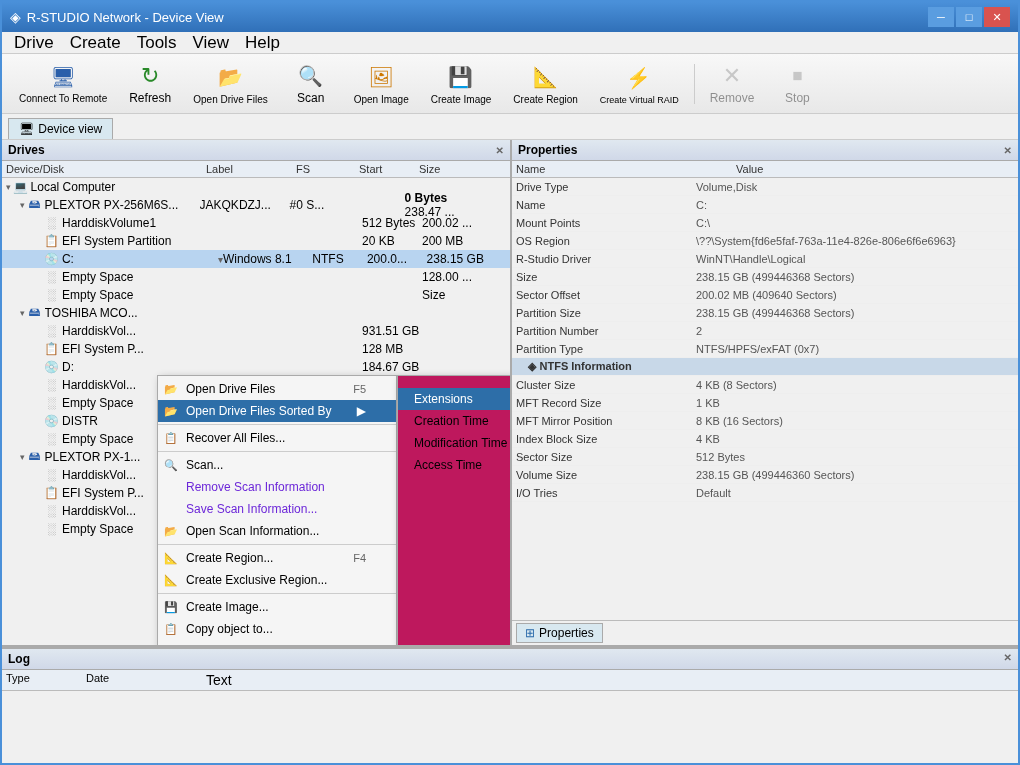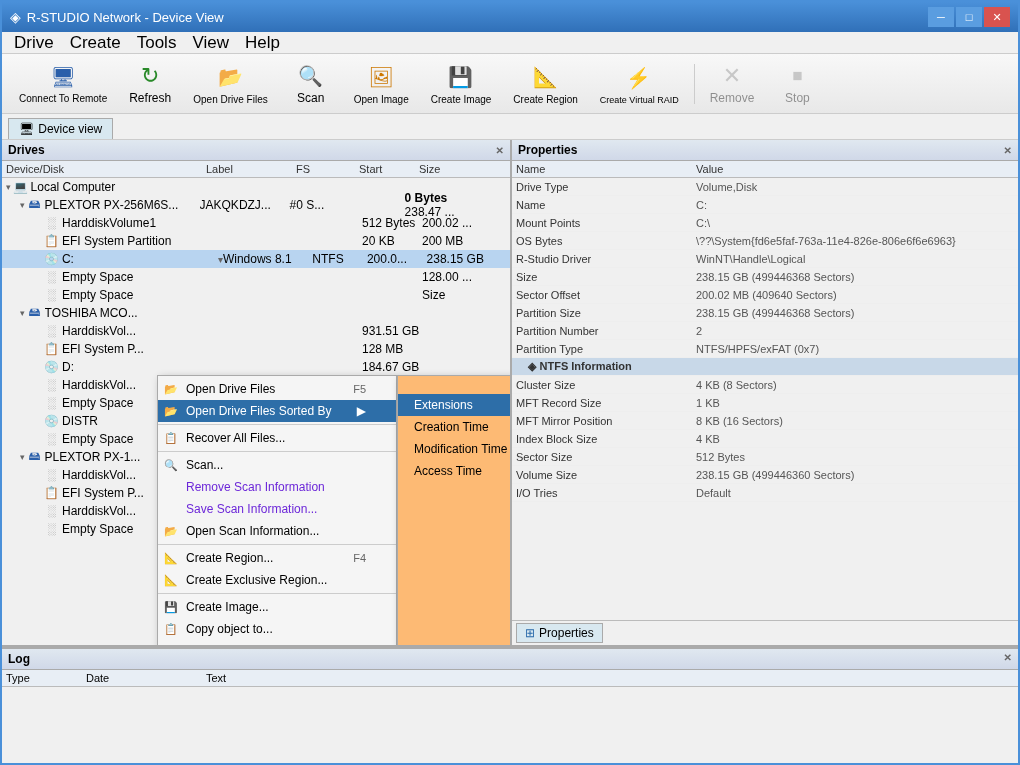--- a/index.html
+++ b/index.html
@@ -147,21 +147,21 @@
       display: flex;
       flex-direction: column;
     }
     .props-columns {
       display: flex;
       background: #e8eef5;
       border-bottom: 1px solid #bbb;
       padding: 2px 4px;
     }
     .prop-name-col { width: 180px; font-size: 11px; color: #333; }
-    .prop-val-col { font-size: 11px; color: #333; }
+    .prop-val-col { font-size: 11px; color: #333; margin-left: 40px; }
 
     .props-list { overflow-y: auto; flex: 1; }
     .prop-row {
       display: flex;
       padding: 1px 4px;
       border-bottom: 1px solid #eee;
       min-height: 18px;
       align-items: center;
     }
     .prop-row.section-header {
@@ -199,25 +199,25 @@
     }
     .ctx-item.active { background: #2d6ea8; color: white; }
     .ctx-item.disabled { color: #6d28d9; cursor: default; }
     .ctx-separator { height: 1px; background: #ccc; margin: 2px 0; }
     .ctx-shortcut { margin-left: auto; padding-left: 20px; color: #666; font-size: 11px; }
     .ctx-arrow { margin-left: auto; }
     .ctx-icon { width: 18px; height: 18px; position: absolute; left: 4px; display: flex; align-items: center; justify-content: center; font-size: 11px; }
 
     
     .submenu {
-      background: #fdba74;
+      background: #be185d;
       border: 1px solid #aaa;
       box-shadow: 3px 3px 8px rgba(0,0,0,0.3);
       min-width: 160px;
-      padding: 18px 0;
+      padding: 12px 0;
     }
     .submenu-item {
       padding: 4px 16px;
       cursor: pointer;
       font-size: 12px;
     }
     .submenu-item.active { background: #2d6ea8; color: white; }
 
     
     .log-panel {
@@ -236,21 +236,21 @@
       justify-content: space-between;
     }
     .log-columns {
       display: flex;
       background: #e8eef5;
       border-bottom: 1px solid #bbb;
       padding: 2px 4px;
     }
     .log-col-type { width: 80px; font-size: 11px; }
     .log-col-date { width: 120px; font-size: 11px; }
-    .log-col-text { flex: 1; font-size: 11px; }
+    .log-col-text { flex: 1; font-size: 14px; }
     .log-content { flex: 1; overflow-y: auto; }
 
     
     .props-tab {
       display: inline-flex;
       align-items: center;
       padding: 2px 8px;
       background: #d8e8f0;
       border: 1px solid #aaa;
       font-size: 11px;
@@ -630,21 +630,21 @@
     </div>
         <div class="prop-row">
       <span class="prop-name">Name</span>
       <span class="prop-val">C:</span>
     </div>
         <div class="prop-row">
       <span class="prop-name">Mount Points</span>
       <span class="prop-val">C:\</span>
     </div>
         <div class="prop-row">
-      <span class="prop-name">OS Bytes</span>
+      <span class="prop-name">OS Region</span>
       <span class="prop-val">\??\System{fd6e5faf-763a-11e4-826e-806e6f6e6963}</span>
     </div>
         <div class="prop-row">
       <span class="prop-name">R-Studio Driver</span>
       <span class="prop-val">WinNT\Handle\Logical</span>
     </div>
         <div class="prop-row">
       <span class="prop-name">Size</span>
       <span class="prop-val">238.15 GB (499446368 Sectors)</span>
     </div>

